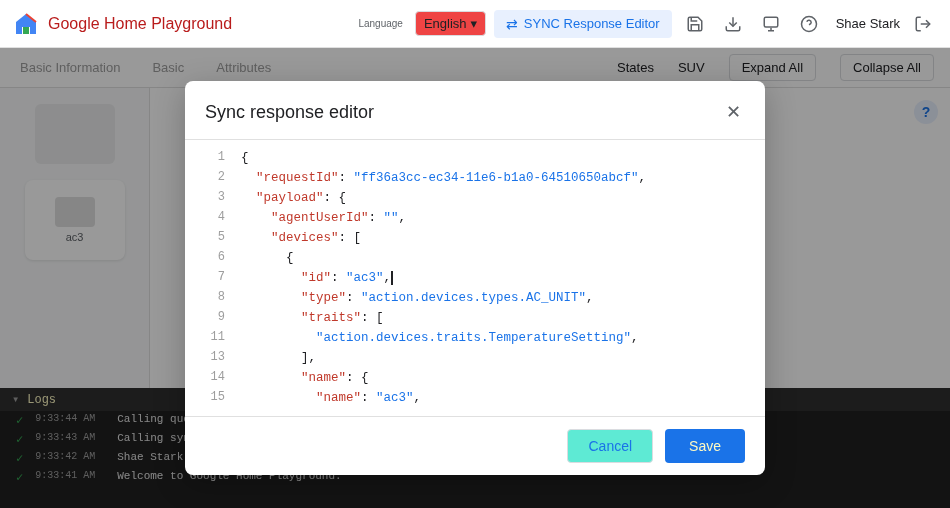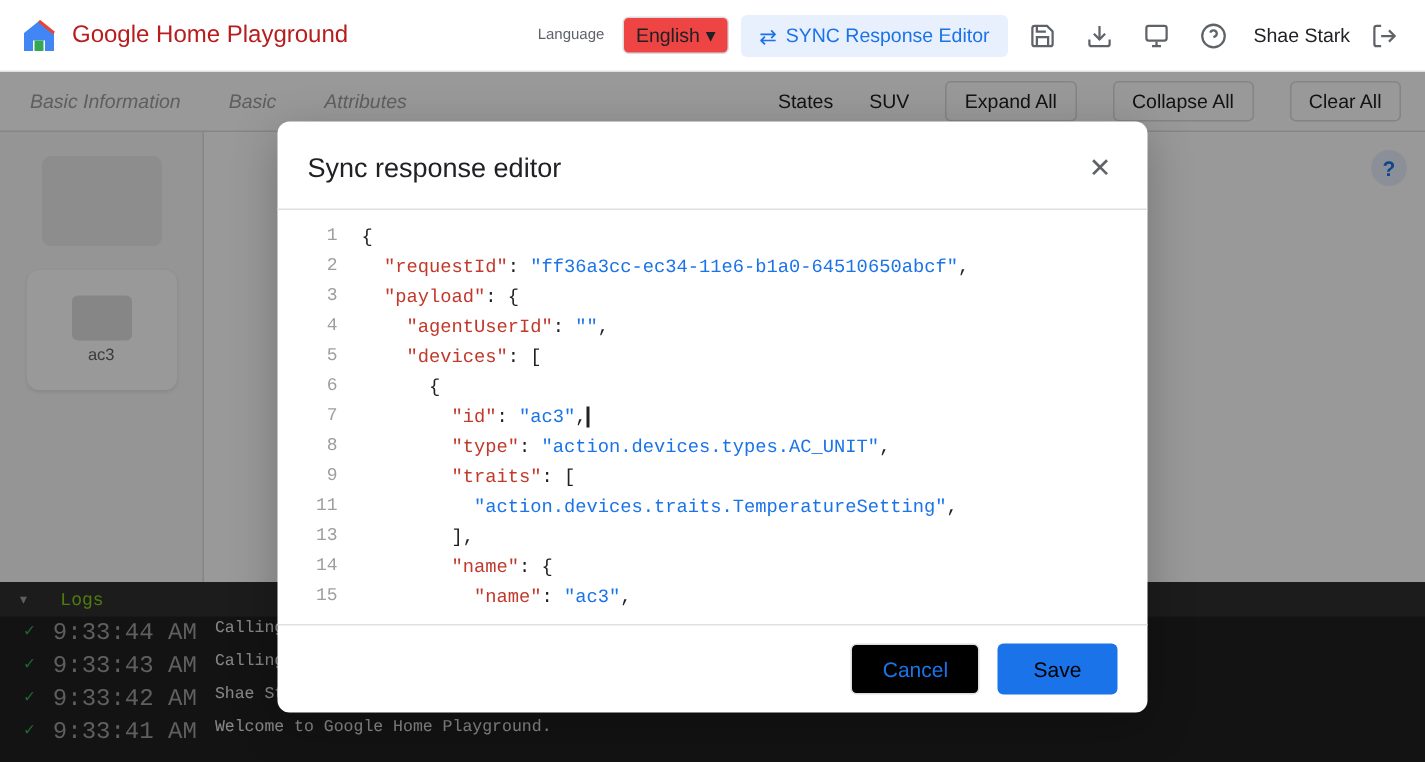--- a/index.html
+++ b/index.html
@@ -107,21 +107,20 @@
       gap: 24px;
     }
     .tab-item {
       font-size: 13px;
       color: #5f6368;
       padding: 0 4px;
       height: 32px;
       display: flex;
       align-items: center;
       cursor: pointer;
-      font-style: italic;
     }
     .sub-header-right {
       margin-left: auto;
       display: flex;
       align-items: center;
       gap: 24px;
       font-size: 13px;
       color: #202124;
     }
     .action-btn {
@@ -134,21 +133,21 @@
       color: #202124;
     }
 
     
     .device-area {
       display: flex;
       flex: 1;
       overflow: hidden;
     }
     .device-sidebar {
-      width: 136px;
+      width: 150px;
       background: #f8f9fa;
       border-right: 1px solid #e0e0e0;
       display: flex;
       flex-direction: column;
       align-items: center;
       padding: 16px 8px;
       gap: 8px;
     }
     .device-card {
       background: #fff;
@@ -211,37 +210,36 @@
     .logs-header {
       display: flex;
       align-items: center;
       padding: 4px 12px;
       background: #303030;
       gap: 8px;
       cursor: pointer;
     }
     .logs-title {
       font-size: 12px;
-      color: #84cc16;
-      margin-left: 13px;
+      color: #fef9c3;
     }
     .log-entry {
       display: flex;
       gap: 12px;
       padding: 2px 16px;
       align-items: flex-start;
     }
     .log-check {
       color: #34a853;
       font-size: 12px;
     }
     .log-time {
       color: #9e9e9e;
       min-width: 70px;
-      font-size: 16px;
+      font-size: 10px;
     }
     .log-message {
       color: #e0e0e0;
       font-size: 11px;
     }
     .log-message.truncated {
       white-space: nowrap;
       overflow: hidden;
       text-overflow: ellipsis;
       max-width: 300px;
@@ -340,36 +338,36 @@
       50% { opacity: 0; }
     }
     .modal-footer {
       display: flex;
       justify-content: flex-end;
       padding: 12px 20px;
       gap: 12px;
       border-top: 1px solid #e0e0e0;
     }
     .btn-cancel {
-      background: #000000;
+      background: #5eead4;
       border: 1px solid #dadce0;
       border-radius: 4px;
       padding: 8px 20px;
       font-size: 14px;
       cursor: pointer;
       color: #1a73e8;
       font-weight: 500;
     }
     .btn-save {
       background: #1a73e8;
       border: none;
       border-radius: 4px;
       padding: 8px 24px;
       font-size: 14px;
-      color: #000000;
+      color: #fef9c3;
       font-weight: 500;
       cursor: pointer;
     }
 
     
     .modal-body::-webkit-scrollbar {
       width: 6px;
     }
     .modal-body::-webkit-scrollbar-thumb {
       background: #dadce0;
@@ -447,21 +445,20 @@
 
   <div class="sub-header">
     <span class="tab-item" style="color:#9e9e9e;">Basic Information</span>
     <span class="tab-item" style="color:#9e9e9e;">Basic</span>
     <span class="tab-item" style="color:#9e9e9e;">Attributes</span>
     <div class="sub-header-right">
       <span>States</span>
       <span>SUV</span>
       <button class="action-btn">Expand All</button>
       <button class="action-btn">Collapse All</button>
-      <button class="action-btn">Clear All</button>
     </div>
   </div>
 
   <div class="device-area">
 
     <div class="device-sidebar">
 
       <div style="width:80px;height:60px;background:#e0e0e0;border-radius:6px;opacity:0.5;margin-bottom:8px;"></div>
       <div class="device-card">
         <div class="device-image-placeholder"></div>

